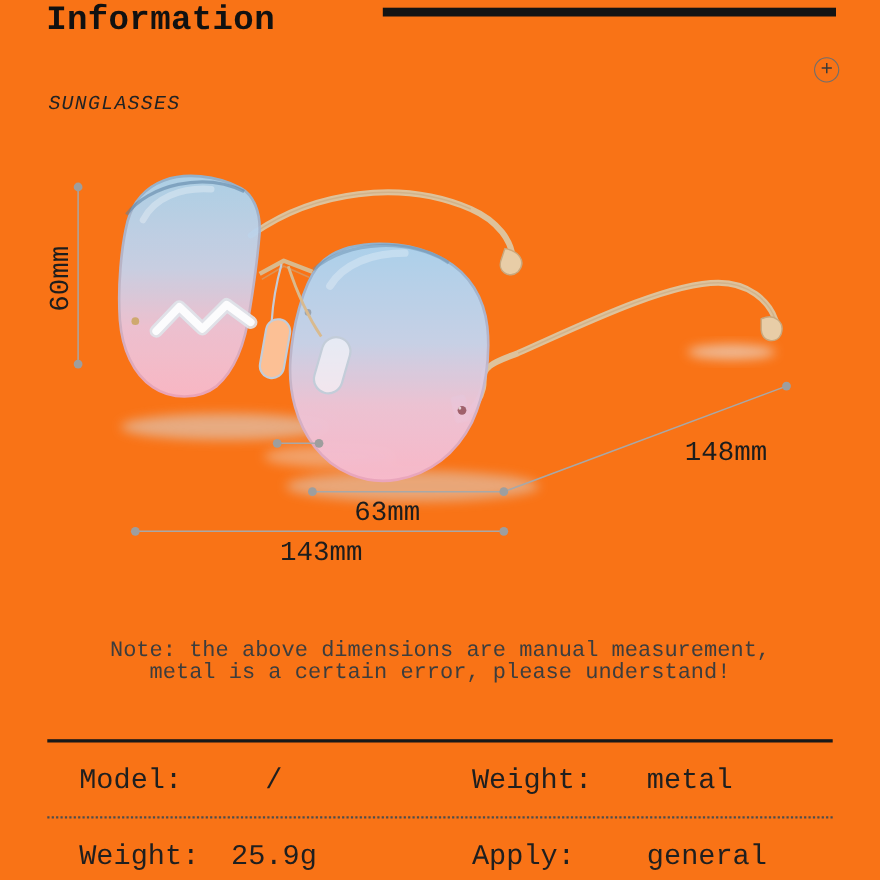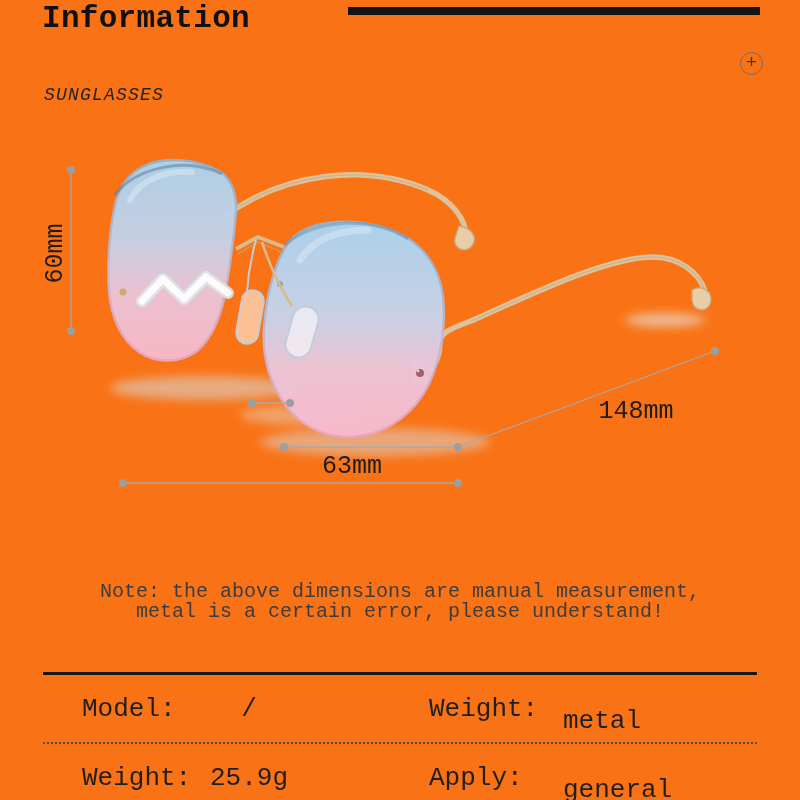--- a/index.html
+++ b/index.html
@@ -16,35 +16,35 @@
 
   
   .photo{position:absolute;left:0;top:130px;}
 
   
   .dim{position:absolute;width:120px;text-align:center;font-size:25px;color:#1d1d1d;}
   .dim-60{left:-10px;top:239px;width:130px;transform:rotate(-90deg);}
   .dim-18{left:211px;top:407px;}
   .dim-63{left:292px;top:452px;}
   .dim-143{left:232px;top:488px;}
-  .dim-148{left:576px;top:397px;}
+  .dim-148{left:600px;top:397px;}
 
   
   .note{position:absolute;left:0;top:582px;width:800px;text-align:center;
         font-size:20px;line-height:20px;color:#3d3d3d;}
 
   
   .specs{position:absolute;left:43px;top:672px;width:714px;border-top:3px solid #191919;}
   .spec-row{position:relative;height:67px;}
   .spec-row.first{border-bottom:2px dotted #4d4d4d;}
   .spec-cell{position:absolute;top:0;height:67px;line-height:69px;font-size:26px;color:#1f1f1f;white-space:nowrap;}
-  .c-l1{left:39px;}
+  .c-l1{left:29px;}
   .c-v1{left:150px;width:112px;text-align:center;}
   .c-l2{left:386px;}
-  .c-v2{left:520px;margin-top:12px;}
+  .c-v2{left:545px;}
 </style>
 </head>
 <body>
 
 <div id="stage">
 
   <div class="title">Information</div>
   <div class="subtitle">SUNGLASSES</div>
   <div class="accent-bar"></div>
   <div class="zoom-btn">
@@ -132,20 +132,21 @@
       <circle cx="284" cy="317" r="4"></circle>
         <circle cx="458" cy="317" r="4"></circle>
       <circle cx="123" cy="353" r="4"></circle>
         <circle cx="458" cy="353" r="4"></circle>
       <circle cx="715" cy="221" r="4"></circle>
     </g>
   </svg>
 
   <div class="dim dim-60">60mm</div>
   <div class="dim dim-63">63mm</div>
+  <div class="dim dim-143">143mm</div>
   <div class="dim dim-148">148mm</div>
 
   <div class="note">
     <div>Note: the above dimensions are manual measurement,</div>
     <div>metal is a certain error, please understand!</div>
   </div>
 
   <div class="specs">
     <div class="spec-row first">
       <div class="spec-cell c-l1">Model:</div>

